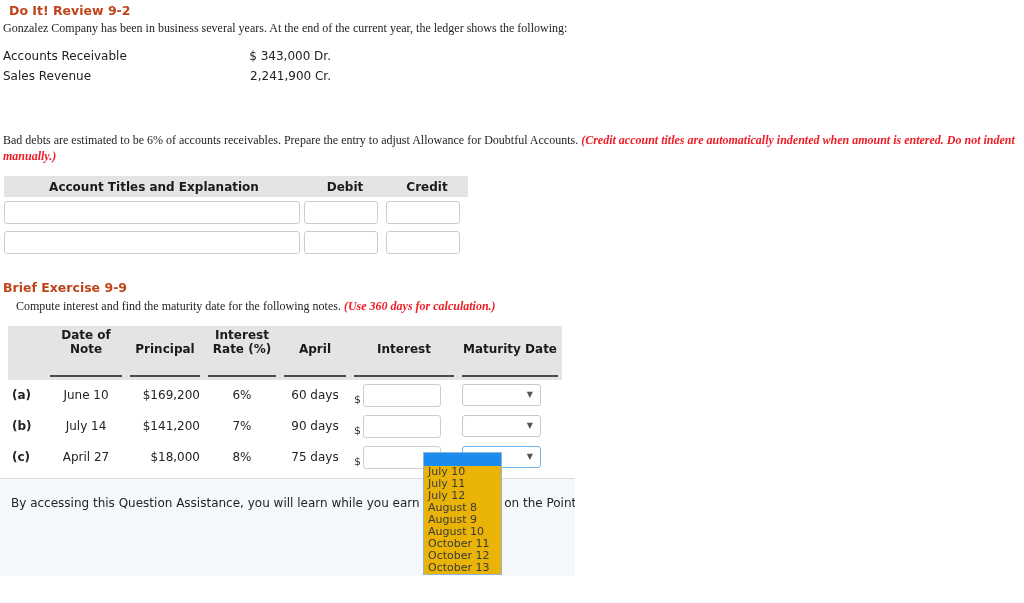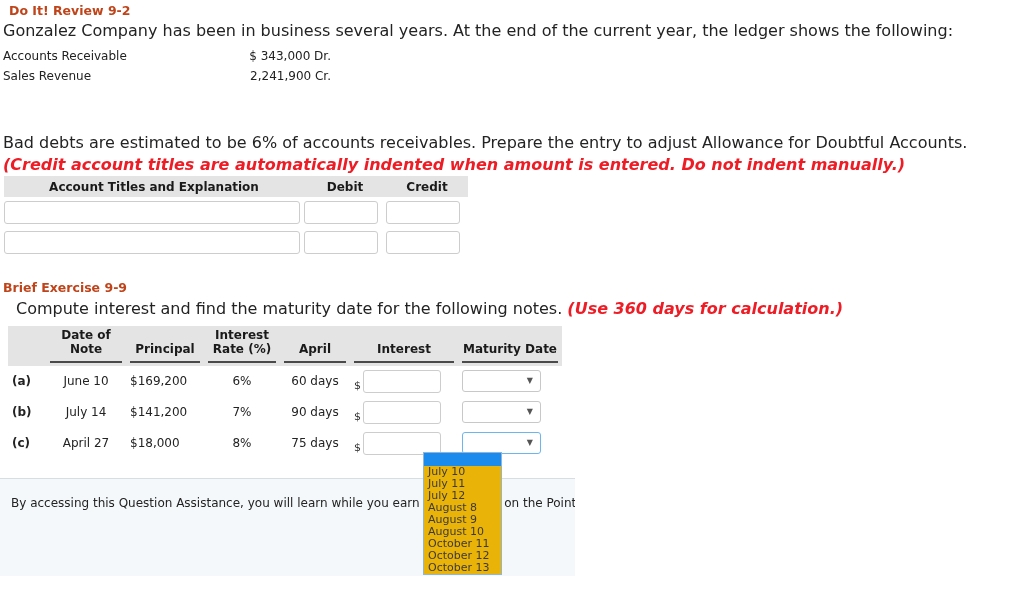--- a/index.html
+++ b/index.html
@@ -18,23 +18,24 @@
   }
 
   .section-title {
     color: #c0441a;
     font-weight: bold;
     font-size: 12.5px;
     margin: 0;
   }
 
   .prose {
-    font-size: 16px;
+    font-size: 12px;
     color: #232323;
     line-height: 1.35;
+    font-family: Liberation Serif, serif;
   }
 
   .redital {
     color: #ee1c25;
     font-style: italic;
     font-weight: bold;
   }
 
   
   #doit-title { position: absolute; left: 9px; top: 3px; }
@@ -111,33 +112,33 @@
     font-weight: bold;
     color: #1a1a1a;
     vertical-align: bottom;
     padding: 3px 4px 3px 4px;
     text-align: center;
     line-height: 1.15;
   }
   #notes-table thead th .ul {
     display: block;
     border-bottom: 2px solid #4a4a4a;
-    padding-bottom: 4px;
+    padding-bottom: 18px;
   }
   #notes-table thead th.blank-head { background: #e4e4e4; }
   #notes-table tbody td {
     font-size: 12px;
     height: 31px;
     padding: 0 4px;
     vertical-align: middle;
     color: #232323;
   }
   .col-lbl   { width: 30px;  text-align: left; font-weight: bold; }
   .col-date  { width: 72px;  text-align: center; }
-  .col-prin  { width: 70px;  }
+  .col-prin  { width: 70px;  text-align: right; }
   .col-rate  { width: 68px;  text-align: center; }
   .col-terms { width: 62px;  text-align: center; }
   .col-int   { width: 100px; text-align: left; }
   .col-mat   { width: 96px;  text-align: left; }
 
   .dollar-wrap { display: flex; align-items: flex-end; }
   .dollar-sign { font-size: 11px; color: #333; padding-bottom: 1px; padding-right: 2px; }
   .txtbox.int-w { width: 78px; }
 
   .selbox {

